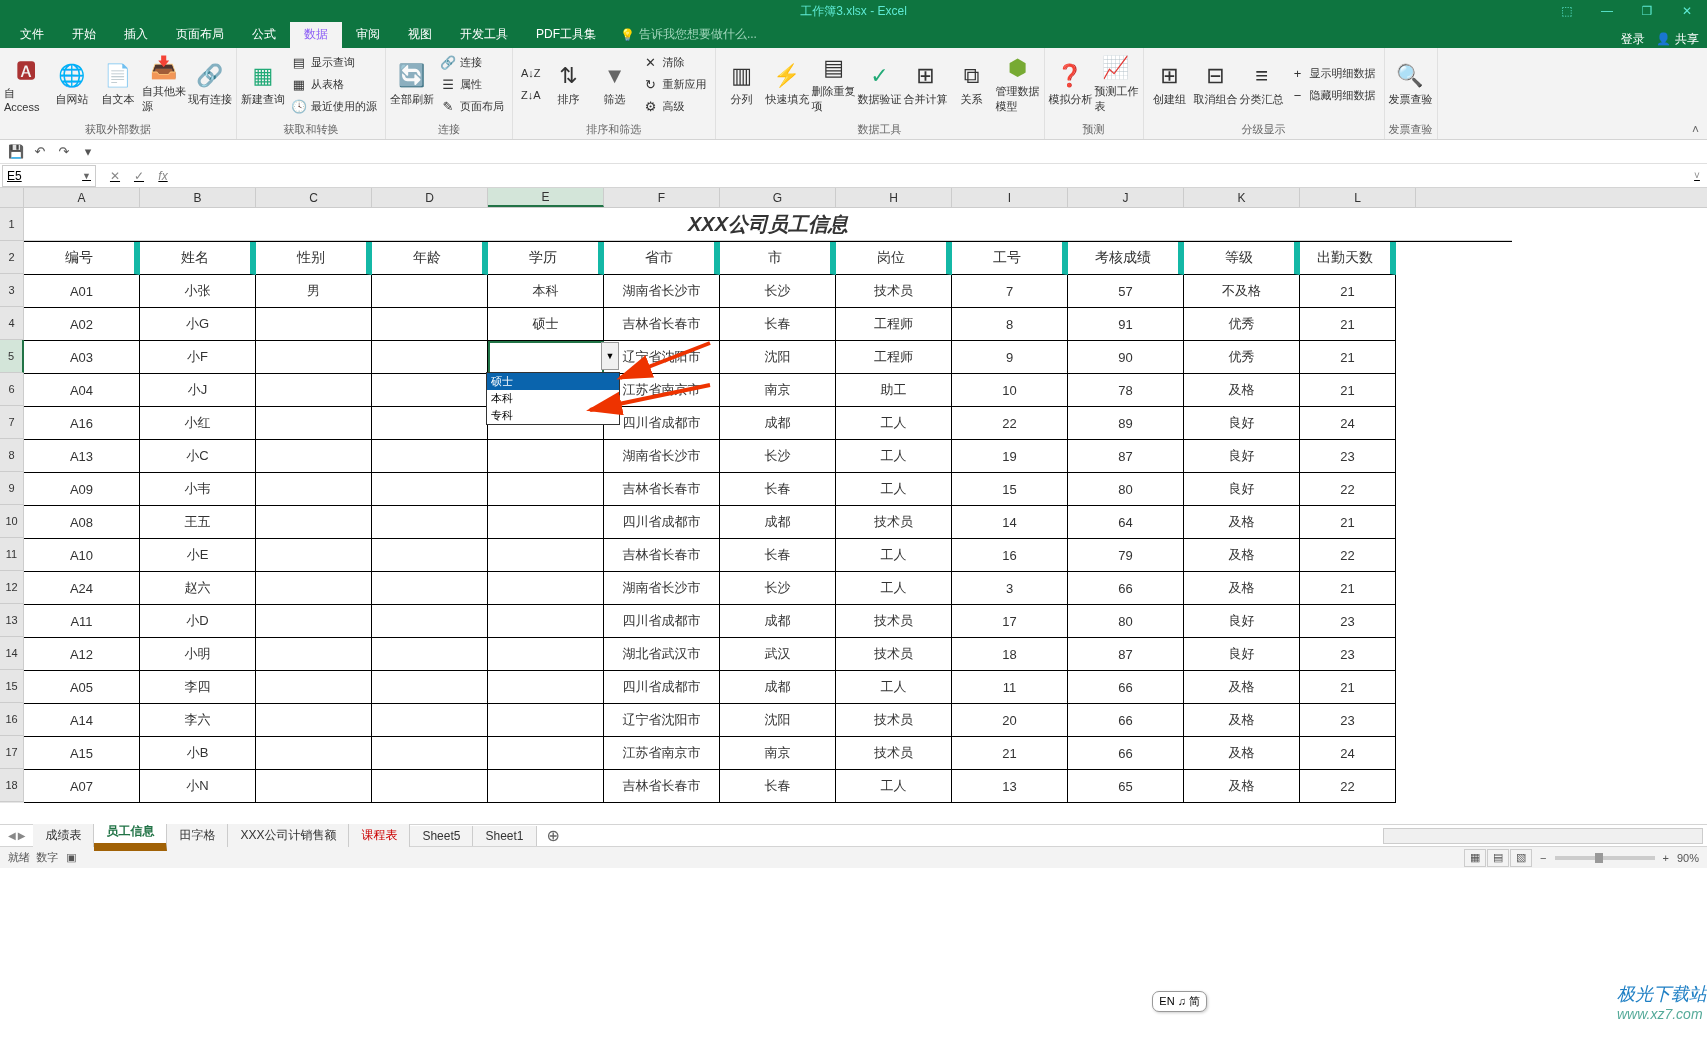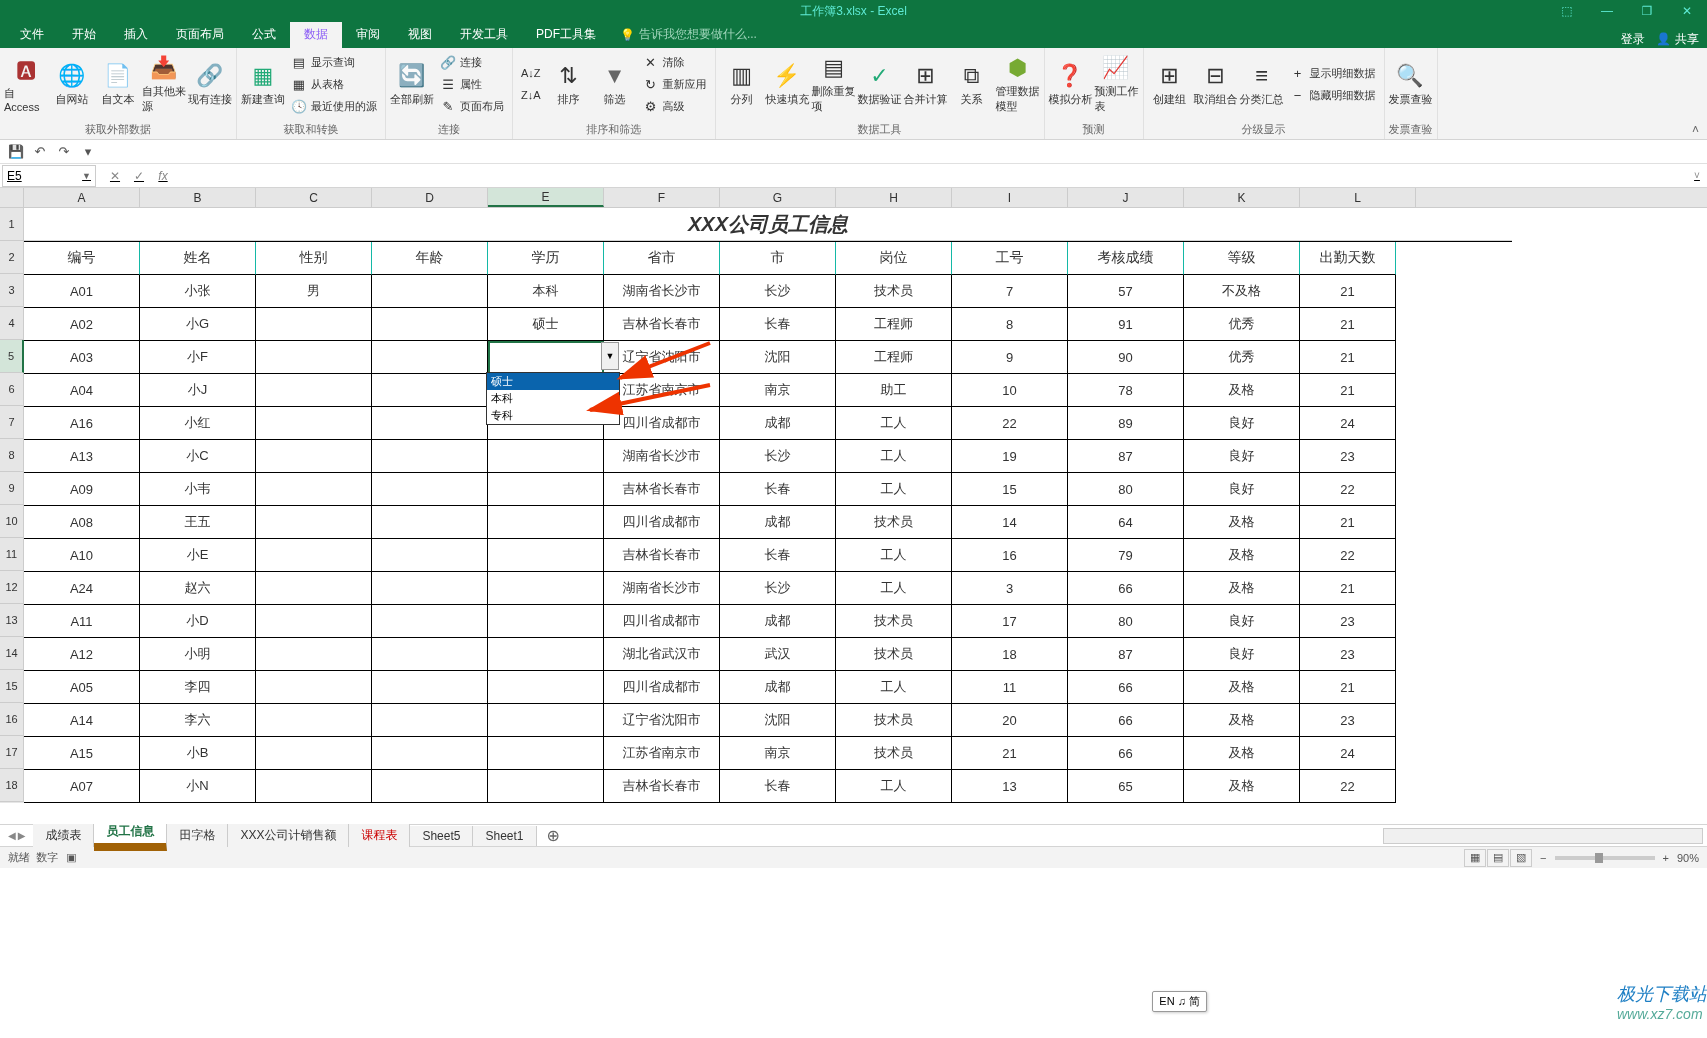--- a/index.html
+++ b/index.html
@@ -54,21 +54,21 @@
 .grid-body { display: flex; }
 .rowheaders { width: 24px; background: #e6e6e6; }
 .rh { height: 33px; border-bottom: 1px solid #ccc; border-right: 1px solid #ccc; font-size: 11px; color: #333; display: flex; align-items: center; justify-content: center; background: #e6e6e6; }
 .rh.sel { background: #d3e5d9; border-right: 2px solid #217346; }
 .cells { position: relative; }
 .row { display: flex; }
 .cell { width: 116px; height: 33px; border-right: 1px solid #d4d4d4; border-bottom: 1px solid #d4d4d4; font-size: 13px; display: flex; align-items: center; justify-content: center; color: #333; }
 .title-row .cell { font-size: 20px; font-weight: bold; border-right: none; }
 .title-row .cell.tfirst { width: calc(116px * 12 + 96px); justify-content: center; font-style: italic; }
 .title-row { border-bottom: 1px solid #000; }
-.header-row .cell { font-size: 14px; border-bottom: 1px solid #000; border-right: 1px solid #14b8a6; }
+.header-row .cell { font-size: 14px; border-bottom: 1px solid #000; border-right: 6px solid #14b8a6; }
 .data-row .cell { border-bottom: 1px solid #000; border-right: 1px solid #000; }
 .cell.cn { width: 96px; }
 .cell.selected { border: 2px solid #217346; position: relative; z-index: 5; }
 
 
 .dd-btn { position: absolute; left: calc(24px + 116px*4 + 116px - 3px); top: calc(20px + 33px*4 + 2px); width: 18px; height: 28px; background: #f0f0f0; border: 1px solid #999; display: flex; align-items: center; justify-content: center; font-size: 9px; cursor: pointer; z-index: 10; }
 .dd-list { position: absolute; left: calc(24px + 116px*4 - 2px); top: calc(20px + 33px*5 - 1px); width: 134px; background: #fff; border: 1px solid #333; z-index: 11; font-size: 11px; }
 .dd-item { padding: 1px 4px; cursor: pointer; }
 .dd-item.hl { background: #0a64ad; color: #fff; }
 
@@ -80,21 +80,21 @@
 .sheettabs { height: 22px; background: #fff; border-top: 1px solid #d4d4d4; display: flex; align-items: center; font-size: 12px; }
 .sheettabs .nav { display: flex; gap: 2px; padding: 0 8px; color: #888; }
 .sheettabs .nav span { cursor: pointer; font-size: 10px; }
 .stab { padding: 3px 12px; border-right: 1px solid #ccc; cursor: pointer; color: #333; background: #f3f3f3; text-align: right; }
 .stab.active { background: #fff; border-bottom: 8px solid #a16207; color: #217346; font-weight: bold; }
 .stab.red { color: #c00; }
 .sheettabs .add { padding: 0 10px; color: #666; cursor: pointer; font-size: 16px; }
 .sheettabs .hscroll { margin-left: auto; width: 320px; height: 16px; background: #f0f0f0; border: 1px solid #ccc; margin-right: 4px; }
 
 
-.ime { position: absolute; right: 500px; bottom: 26px; background: #fff; border: 1px solid #999; padding: 2px 6px; font-size: 11px; border-radius: 2px; box-shadow: 1px 1px 3px rgba(0,0,0,.2); display: flex; align-items: center; gap: 4px; margin-left: 17px; }
+.ime { position: absolute; right: 500px; bottom: 26px; background: #fff; border: 1px solid #999; padding: 2px 6px; font-size: 11px; border-radius: 7px; box-shadow: 1px 1px 3px rgba(0,0,0,.2); display: flex; align-items: center; gap: 4px; margin-left: 17px; }
 
 
 .statusbar { height: 22px; background: #f3f3f3; border-top: 1px solid #d4d4d4; display: flex; align-items: center; font-size: 11px; color: #555; padding: 0 8px; }
 .statusbar .right { margin-left: auto; display: flex; align-items: center; gap: 8px; }
 .viewbtns { display: flex; gap: 1px; }
 .viewbtns div { width: 22px; height: 18px; border: 1px solid #ccc; display: flex; align-items: center; justify-content: center; font-size: 11px; cursor: pointer; }
 .zoom-slider { width: 100px; height: 4px; background: #ccc; position: relative; }
 .zoom-slider::after { content: ''; position: absolute; left: 40%; top: -3px; width: 8px; height: 10px; background: #999; }
 
 

